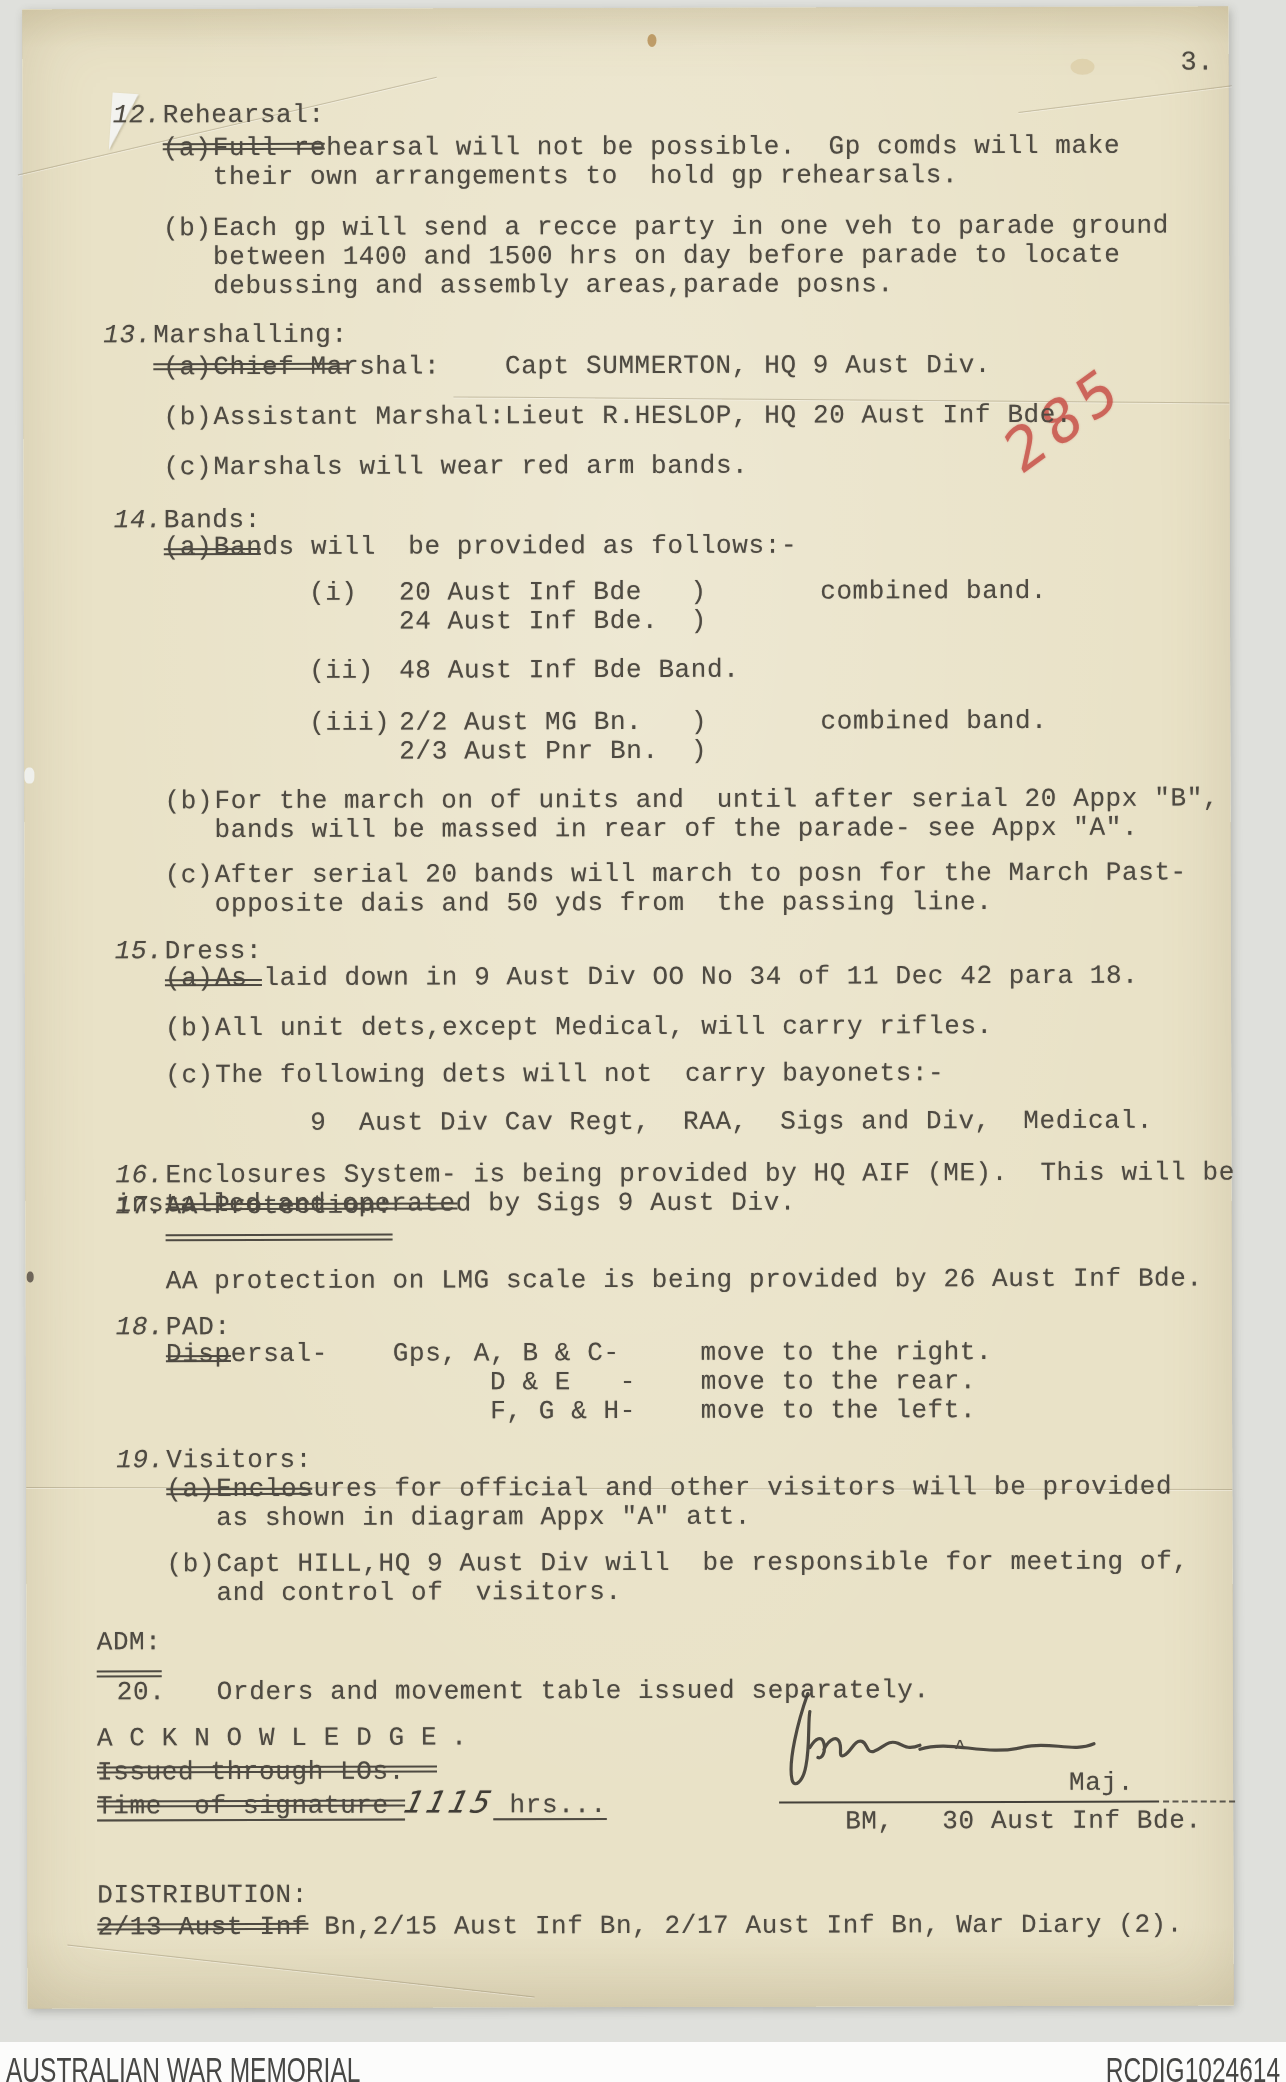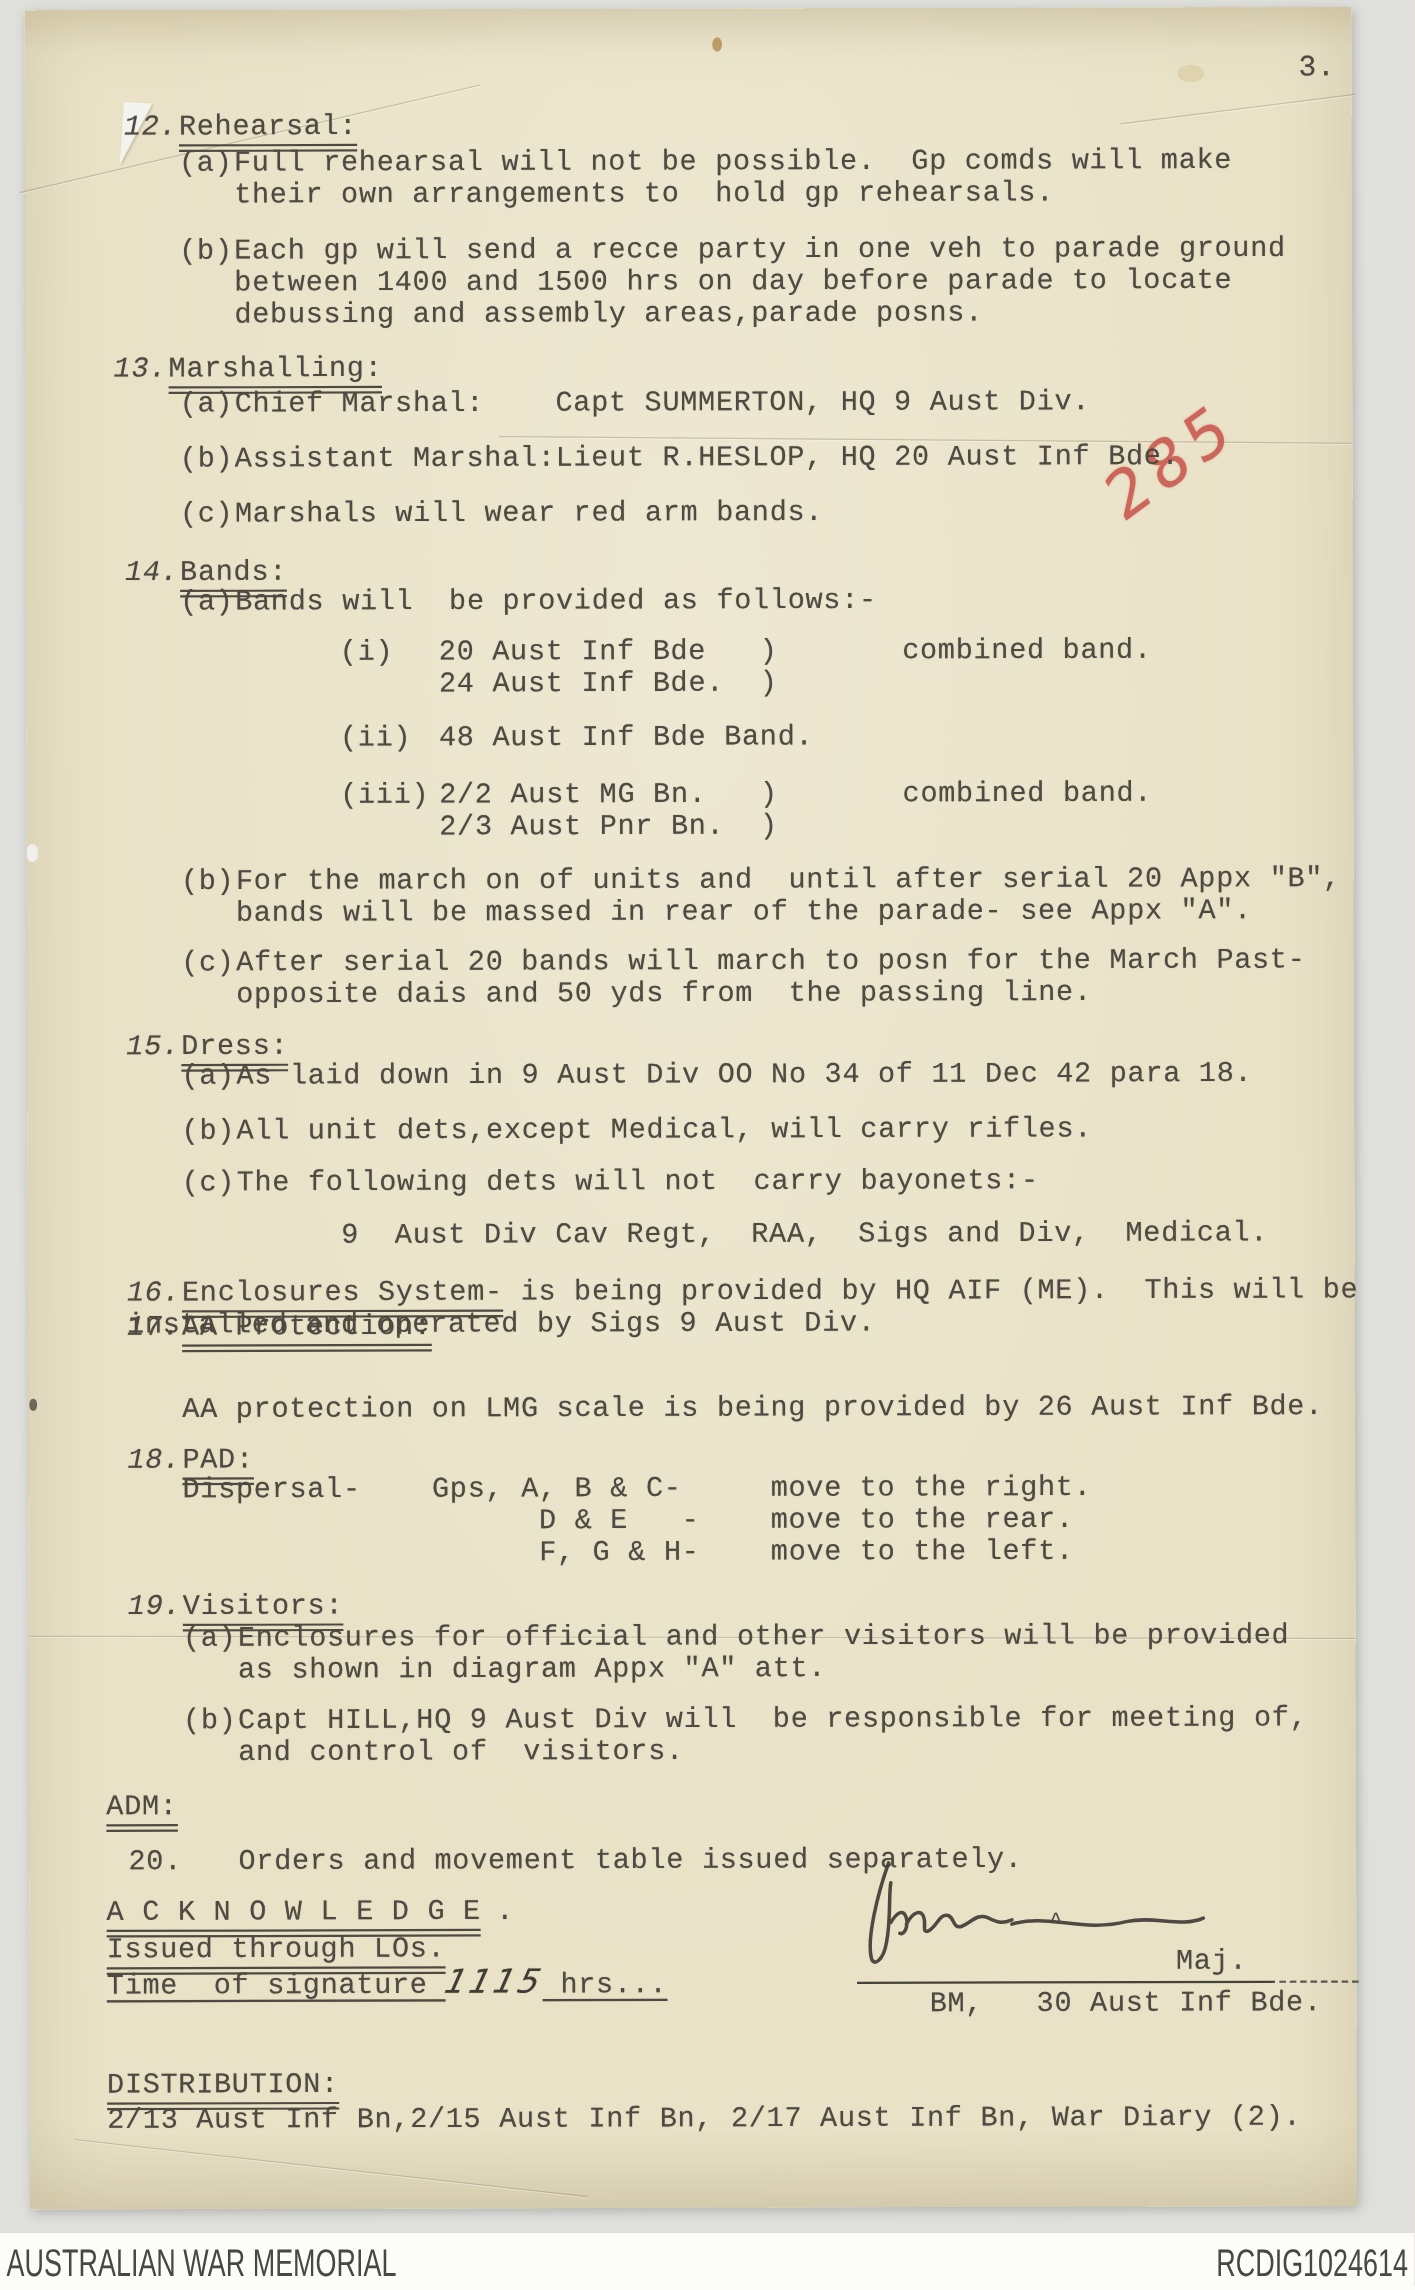--- a/index.html
+++ b/index.html
@@ -29,21 +29,21 @@
   .num{display:inline-block;width:50px;font-style:italic;}
   .num20{display:inline-block;width:100px;}
   .lbl{display:inline-block;width:50px;}
   .rlbl{display:inline-block;width:90px;}
   
   .uu{
     background-image:linear-gradient(currentColor,currentColor),linear-gradient(currentColor,currentColor);
     background-repeat:no-repeat;
     background-size:100% 2px,100% 2px;
     background-position:0 calc(100% - 5px),0 100%;
-    padding-bottom:8px;
+    padding-bottom:20px;
   }
   .u{text-decoration:underline;text-underline-offset:6px;text-decoration-thickness:2px;}
   .ack-dot{margin-left:14px;}
   .hw{
     font-family:"DejaVu Sans",sans-serif;font-style:italic;font-size:30px;
     display:inline-block;transform:skewX(-14deg);color:#403d36;letter-spacing:3px;
   }
   
   .red-mark{
     position:absolute;left:975px;top:398px;
@@ -68,21 +68,21 @@
   .chip{
     position:absolute;left:88px;top:84px;width:0;height:0;
     border-top:58px solid #f3f3ef;border-right:26px solid transparent;
     transform:rotate(4deg);filter:drop-shadow(1px 1px 1px rgba(120,110,80,.4));
   }
   .stain1{position:absolute;left:625px;top:26px;width:9px;height:13px;border-radius:50%;background:#b08648;opacity:.75;}
   .stain2{position:absolute;left:1048px;top:52px;width:24px;height:16px;border-radius:50%;background:rgba(190,160,90,.22);}
   .nick{position:absolute;left:0px;top:758px;width:10px;height:16px;border-radius:40%;background:#eff0ec;}
   .speck{position:absolute;left:1px;top:1262px;width:7px;height:11px;border-radius:45%;background:#6f665a;}
   
-  .footer{position:absolute;left:0;bottom:0;width:1286px;height:52px;background:#fcfcfb;}
+  .footer{position:absolute;left:0;bottom:0;width:1286px;height:40px;background:#fcfcfb;}
   .footer-left,.footer-right{
     position:absolute;top:8px;font-size:35px;color:#474745;letter-spacing:0px;white-space:nowrap;
   }
   .footer-left{left:6px;transform:scaleX(.70);transform-origin:left center;}
   .footer-right{right:6px;transform:scaleX(.70);transform-origin:right center;}
 </style>
 </head>
 <body>
 
 <div class="paper">

